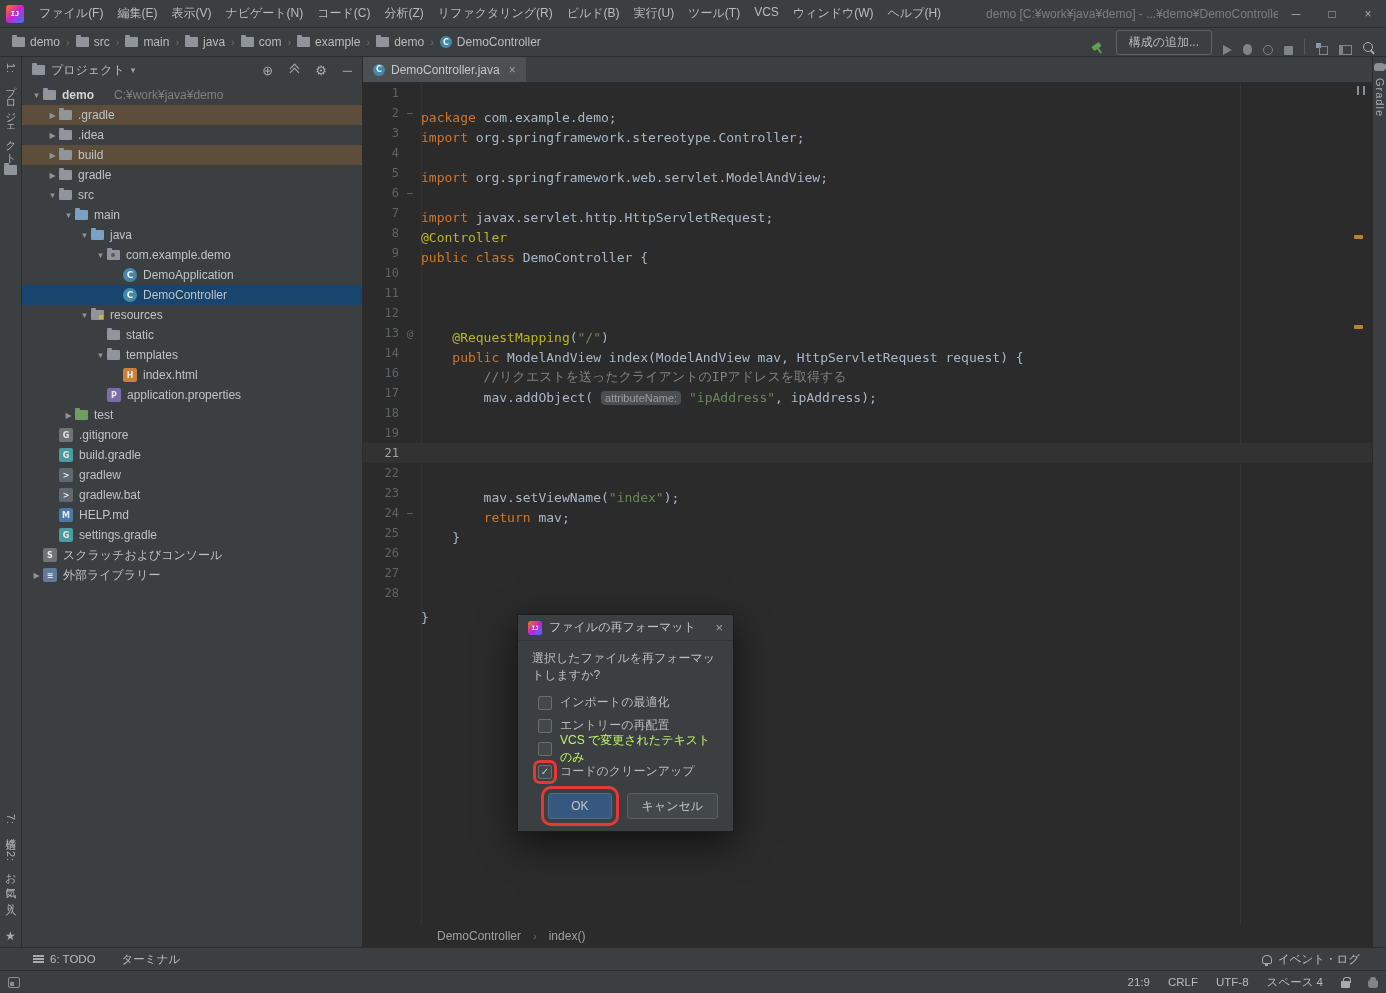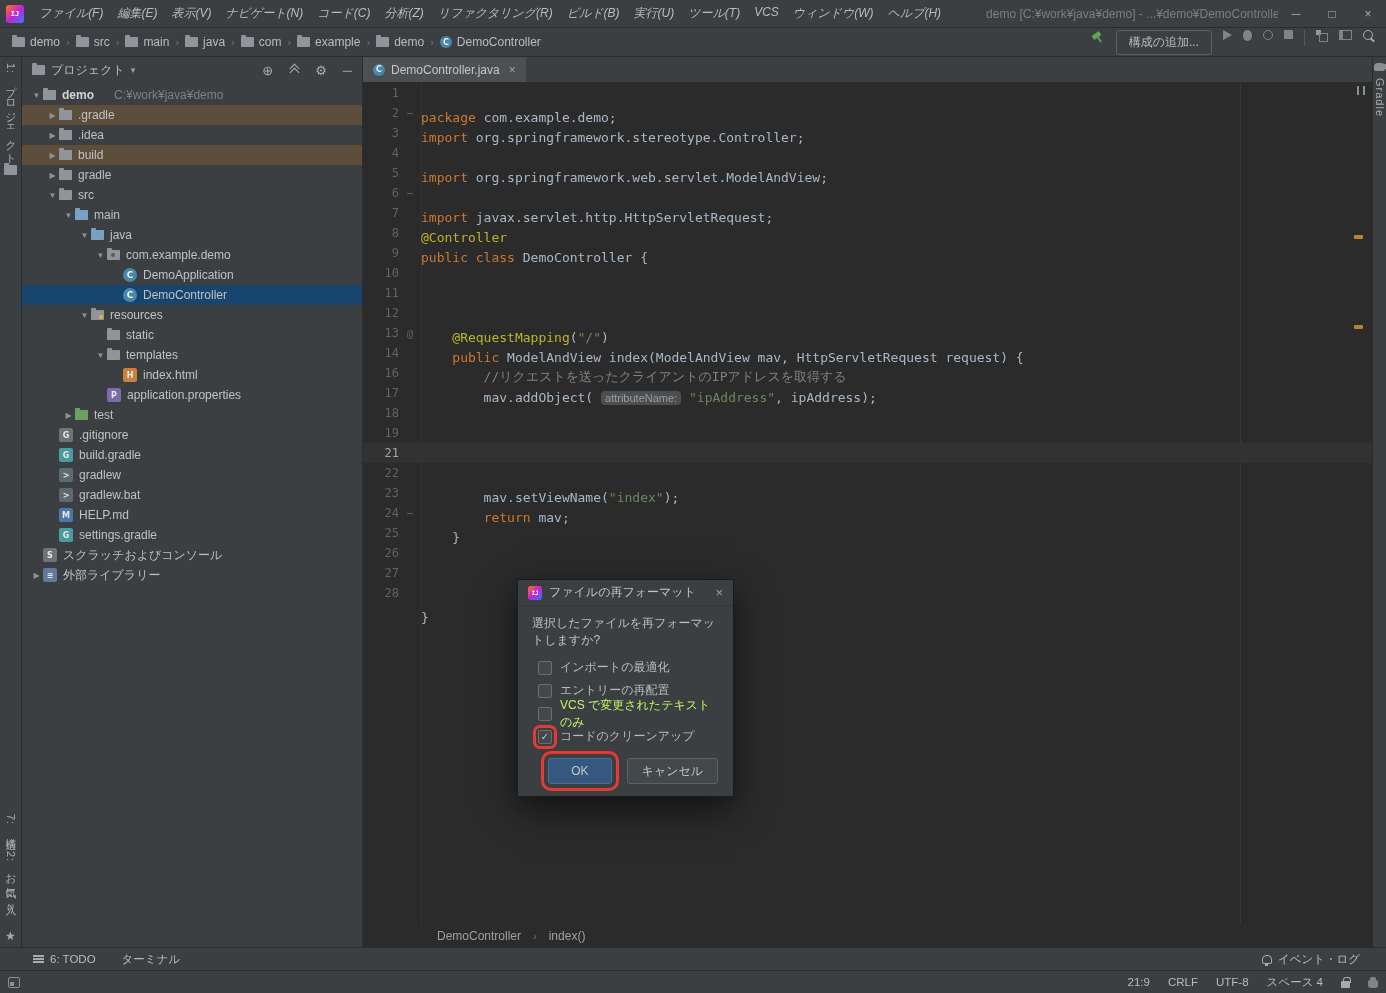--- a/index.html
+++ b/index.html
@@ -3,32 +3,32 @@
 <meta charset="utf-8">
 <style>
 *{margin:0;padding:0;box-sizing:border-box;}
 html,body{width:1386px;height:993px;overflow:hidden;background:#2b2b2b;font-family:"Liberation Sans",sans-serif;color:#bbbbbb;font-size:12px;}
 body{position:relative;}
 
 
 .titlebar{height:28px;background:#3c3f41;border-bottom:1px solid #2a2c2e;display:flex;align-items:center;padding-left:6px;}
 .logo{width:18px;height:18px;border-radius:3px;background:linear-gradient(135deg,#f97a12,#c721d6 50%,#2a7fff);display:flex;align-items:center;justify-content:center;font:700 7px "DejaVu Sans Mono",monospace;color:#fff;margin-right:8px;flex:none;}
 .logo.small{width:14px;height:14px;font-size:6px;margin-right:0;}
-.menubar{display:flex;font-style:italic;}
+.menubar{display:flex;}
 .menu-item{padding:4px 7px;color:#bbb;white-space:nowrap;}
 .win-title{margin-left:38px;color:#7b7e80;flex:1;white-space:nowrap;overflow:hidden;}
 .win-controls{display:flex;flex:none;}
 .win-btn{width:36px;height:27px;display:flex;align-items:center;justify-content:center;color:#a7abae;font-size:12px;}
 
 
 .navbar{height:29px;background:#3c3f41;border-bottom:1px solid #2a2c2e;display:flex;align-items:center;padding:0 10px;}
 .crumbs{display:flex;align-items:center;flex:1;color:#bbb;}
 .crumb{display:flex;align-items:center;gap:5px;padding:2px 2px;}
 .crumb-sep{color:#6f7375;margin:0 4px;font-size:11px;}
-.nav-right{display:flex;align-items:flex-start;gap:11px;flex:none;}
+.nav-right{display:flex;align-items:flex-end;gap:11px;flex:none;}
 .add-config{border:1px solid #5e6162;border-radius:3px;padding:3px 12px;color:#bbb;background:#3c3f41;white-space:nowrap;}
 .nav-divider{width:1px;height:16px;background:#55585a;}
 
 
 .main{display:flex;height:890px;}
 .stripe{background:#3c3f41;display:flex;flex-direction:column;align-items:center;}
 .stripe-left{width:22px;border-right:1px solid #2a2c2e;padding:6px 0 4px;}
 .stripe-right{width:14px;border-left:1px solid #2a2c2e;padding-top:6px;gap:7px;}
 .vtext{writing-mode:vertical-rl;text-orientation:mixed;font-size:11px;color:#a7abae;letter-spacing:1px;white-space:nowrap;}
 .stripe-top{display:flex;flex-direction:column;align-items:center;gap:7px;}
@@ -91,21 +91,21 @@
 .editor-crumbs{height:22px;display:flex;align-items:center;gap:8px;padding-left:74px;color:#9da0a2;flex:none;background:#2b2b2b;}
 
 
 .btoolbar{height:23px;background:#3c3f41;border-top:1px solid #2a2c2e;display:flex;align-items:center;padding:0 26px 0 33px;color:#bbb;font-size:11.5px;}
 .bt-item{display:flex;align-items:center;gap:6px;margin-right:26px;}
 .bt-right{margin-left:auto;display:flex;align-items:center;gap:6px;}
 .statusbar{height:23px;background:#3c3f41;border-top:1px solid #2a2c2e;display:flex;align-items:center;padding:0 8px;color:#b7bbbe;font-size:11.5px;}
 .sb-right{margin-left:auto;display:flex;align-items:center;gap:18px;}
 
 
-.dialog{position:absolute;left:517px;top:579px;width:217px;background:#3c3f41;border:1px solid #1b1c1d;box-shadow:0 12px 34px rgba(0,0,0,.6);z-index:50;}
+.dialog{position:absolute;left:517px;top:614px;width:217px;background:#3c3f41;border:1px solid #1b1c1d;box-shadow:0 12px 34px rgba(0,0,0,.6);z-index:50;}
 .dlg-title{height:26px;display:flex;align-items:center;gap:7px;padding:0 10px;border-bottom:1px solid #323537;color:#c0c3c6;}
 .dlg-close{margin-left:auto;color:#9da0a2;font-size:13px;}
 .dlg-body{padding:9px 14px 12px;}
 .dlg-msg{color:#bcc0c3;margin-bottom:7px;}
 .cb-rows{display:flex;flex-direction:column;}
 .cb-row{display:flex;align-items:center;gap:8px;height:23px;padding-left:6px;color:#b7bcc0;}
 .cb-row.disabled{color:#bef264;}
 .cb-box{width:14px;height:14px;background:#43494a;border:1px solid #6b6e70;border-radius:2px;flex:none;display:flex;align-items:center;justify-content:center;font-size:10px;color:#aecbe8;line-height:1;}
 .cb-box.annotated{outline:3px solid var(--annotation-red,#e53935);outline-offset:2px;}
 .dlg-buttons{display:flex;justify-content:flex-end;gap:15px;margin-top:10px;padding-right:1px;}

